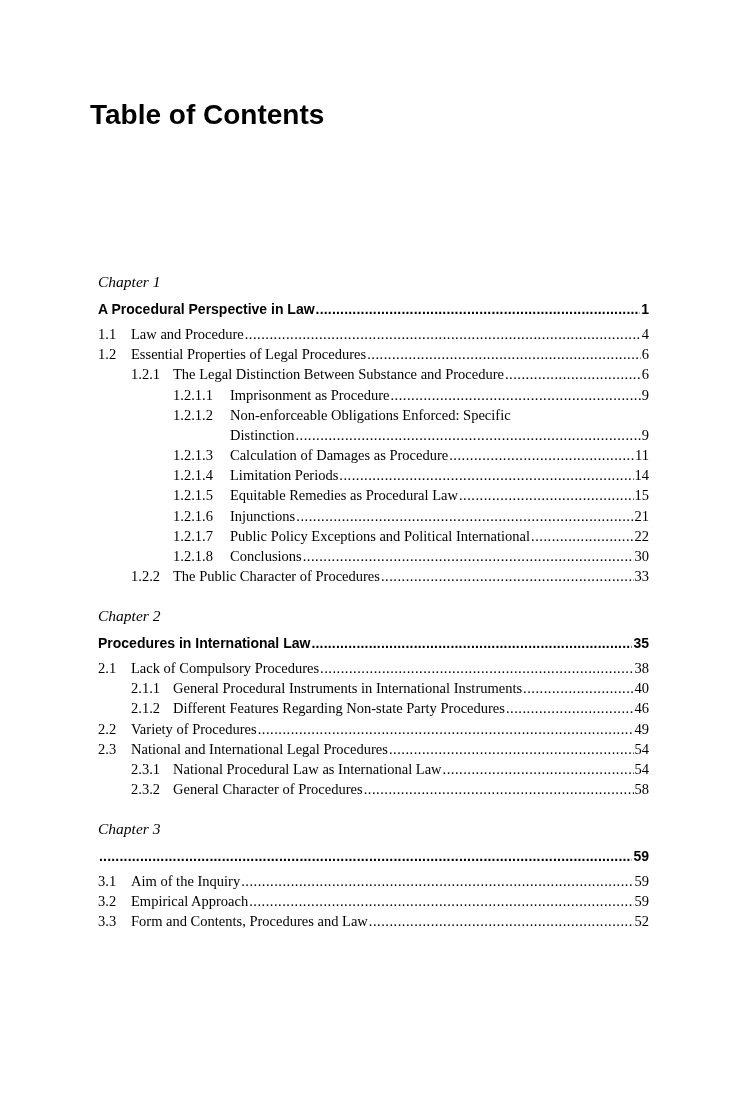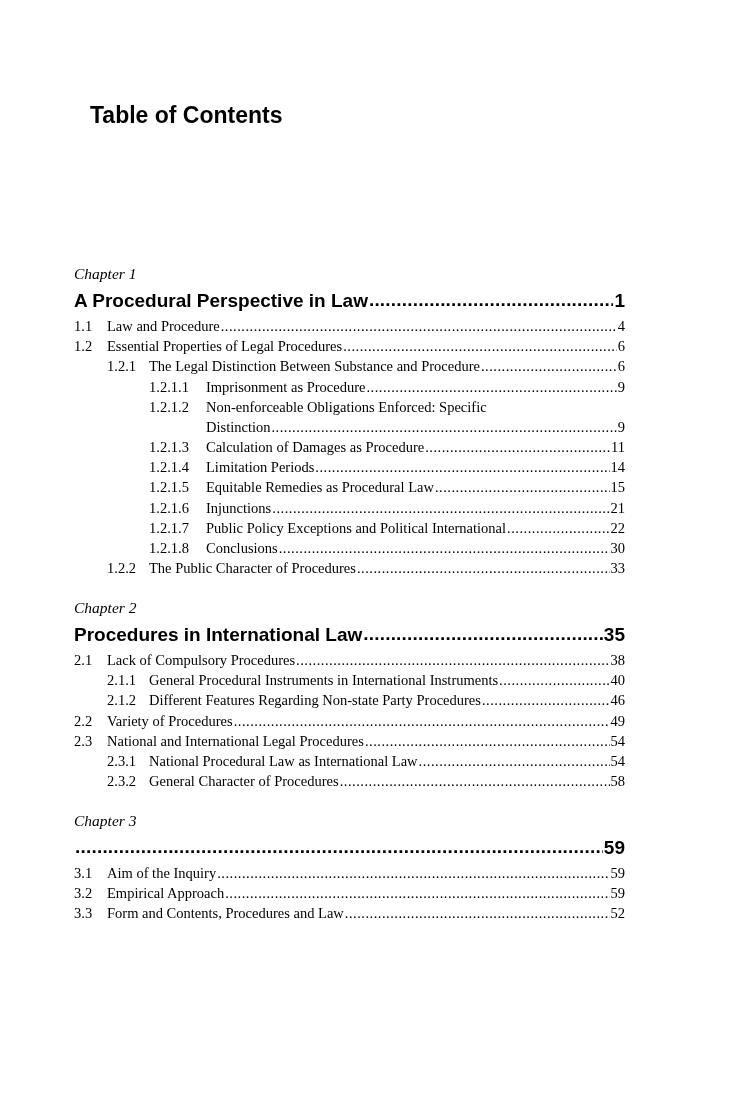--- a/index.html
+++ b/index.html
@@ -1,30 +1,30 @@
 <!DOCTYPE html>
 <html><head>
   <meta charset="utf-8">
   <style>
     html, body { margin: 0; padding: 0; background: #ffffff; }
     body { width: 732px; height: 1110px; position: relative; overflow: hidden; color: #000; }
     .page { position: absolute; left: 0; top: 0; width: 732px; height: 1110px; }
     .toc-title {
       position: absolute; left: 90px; top: 100px;
-      font-family: "Liberation Sans", sans-serif; font-weight: bold; font-size: 23px;
+      font-family: "Liberation Sans", sans-serif; font-weight: bold; font-size: 28px;
       margin: 0; line-height: 30px;
     }
-    .chapter { position: absolute; left: 74px; width: 551px; }
+    .chapter { position: absolute; left: 98px; width: 551px; margin-top: 8px; }
     .chapter-label {
       font-family: "Liberation Serif", serif; font-style: italic; font-size: 15.5px;
       line-height: 20px; height: 20px; margin-bottom: 6px;
     }
     .chapter-heading {
-      display: flex; align-items: center;
-      font-family: "Liberation Sans", sans-serif; font-weight: bold; font-size: 19px;
+      display: flex; align-items: flex-end;
+      font-family: "Liberation Sans", sans-serif; font-weight: bold; font-size: 14px;
       line-height: 22px; height: 22px; margin-bottom: 4px;
     }
     .entry {
       display: flex; align-items: flex-end;
       font-family: "Liberation Serif", serif; font-size: 14.5px;
       line-height: 20.2px; height: 20.2px;
     }
     .num { flex: 0 0 auto; display: inline-block; }
     .lvl1 .num { width: 33px; }
     .lvl2 { padding-left: 33px; }

